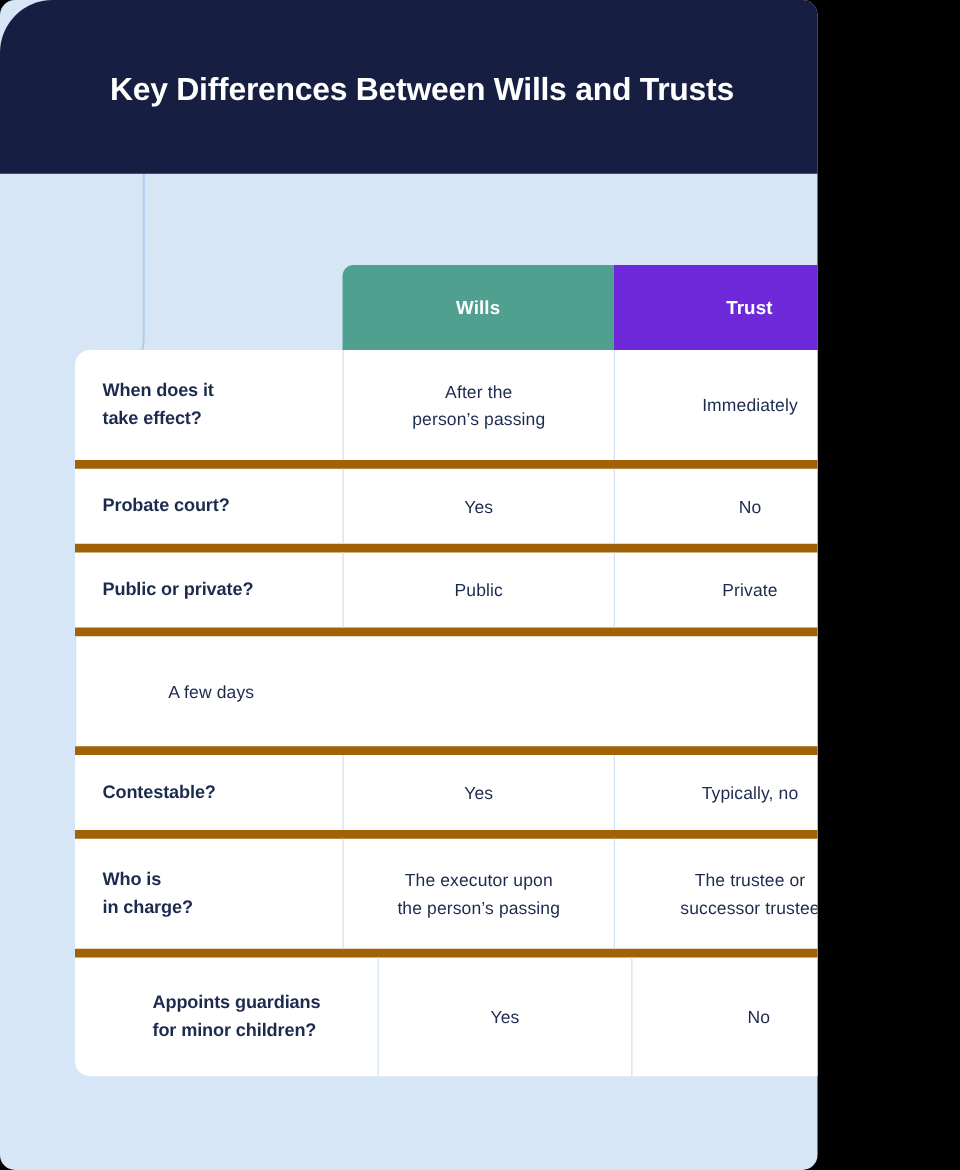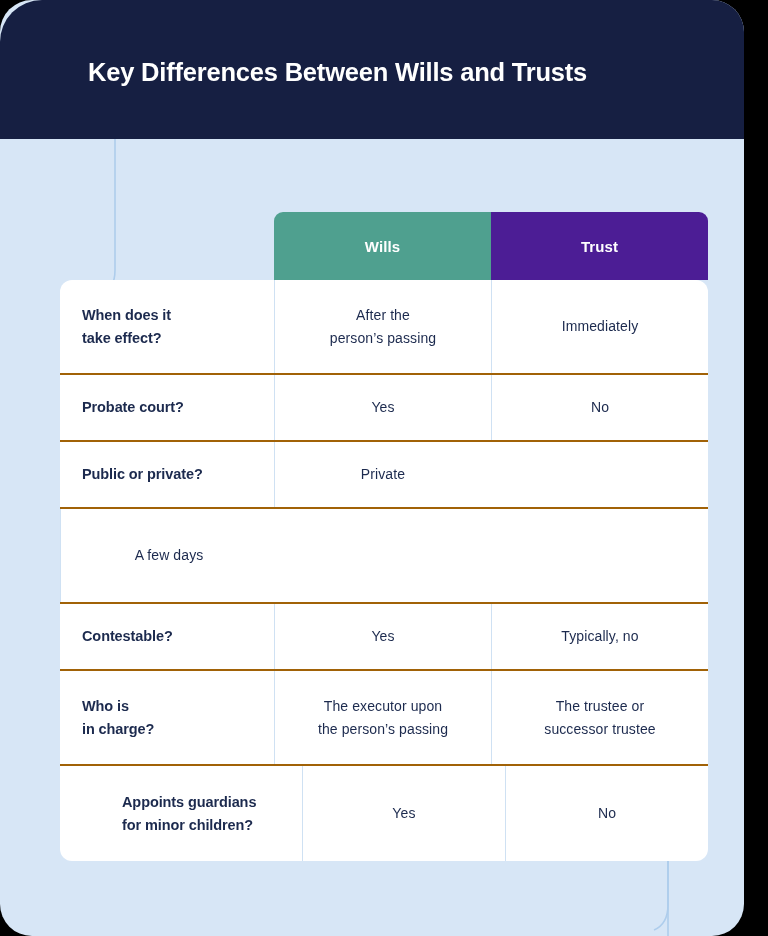--- a/index.html
+++ b/index.html
@@ -4,23 +4,23 @@
 <style>
   * { margin:0; padding:0; box-sizing:border-box; }
   html, body {
     width:768px; height:936px;
     background:#000;
     font-family:"Liberation Sans", sans-serif;
     overflow:hidden;
   }
   #page {
     position:relative;
-    width:744px; height:936px;
+    width:654px; height:936px;
     background:#D7E6F6;
-    border-radius:32px;
+    border-radius:12px;
     overflow:hidden;
   }
 
   
   .decor { position:absolute; inset:0; pointer-events:none; }
 
   
   #header {
     position:absolute; left:0; top:0;
     width:768px; height:139px;
@@ -58,38 +58,38 @@
     color:#FFFFFF;
     font-size:15px;
     font-weight:bold;
     letter-spacing:0.1px;
   }
   .col-head.will {
     background:#4FA08F;
     border-top-left-radius:9px;
   }
   .col-head.trust {
-    background:#4c1d95;
+    background:#6d28d9;
     border-top-right-radius:9px;
   }
 
   
   #rows-card {
     position:absolute;
     left:0; top:68px;
     width:648px;
     background:#FFFFFF;
     border-radius:12px;
     border-top-left-radius:12px;
     overflow:hidden;
   }
   .row {
     display:flex;
     align-items:stretch;
-    border-bottom:2px solid #a16207;
+    border-bottom:7px solid #a16207;
   }
   .row:last-child { border-bottom:none; }
 
   .cell {
     display:flex;
     align-items:center;
     color:#1C2A4E;
   }
   .cell.label {
     width:214px;
@@ -154,20 +154,21 @@
       </div>
 
       <div class="row r2">
         <div class="cell label">Probate court?</div>
         <div class="cell val">Yes</div>
         <div class="cell val">No</div>
       </div>
 
       <div class="row r3">
         <div class="cell label">Public or private?</div>
+        <div class="cell val">Public</div>
         <div class="cell val">Private</div>
       </div>
 
       <div class="row r4">
         <div class="cell val">A few days</div>
       </div>
 
       <div class="row r5">
         <div class="cell label">Contestable?</div>
         <div class="cell val">Yes</div>

